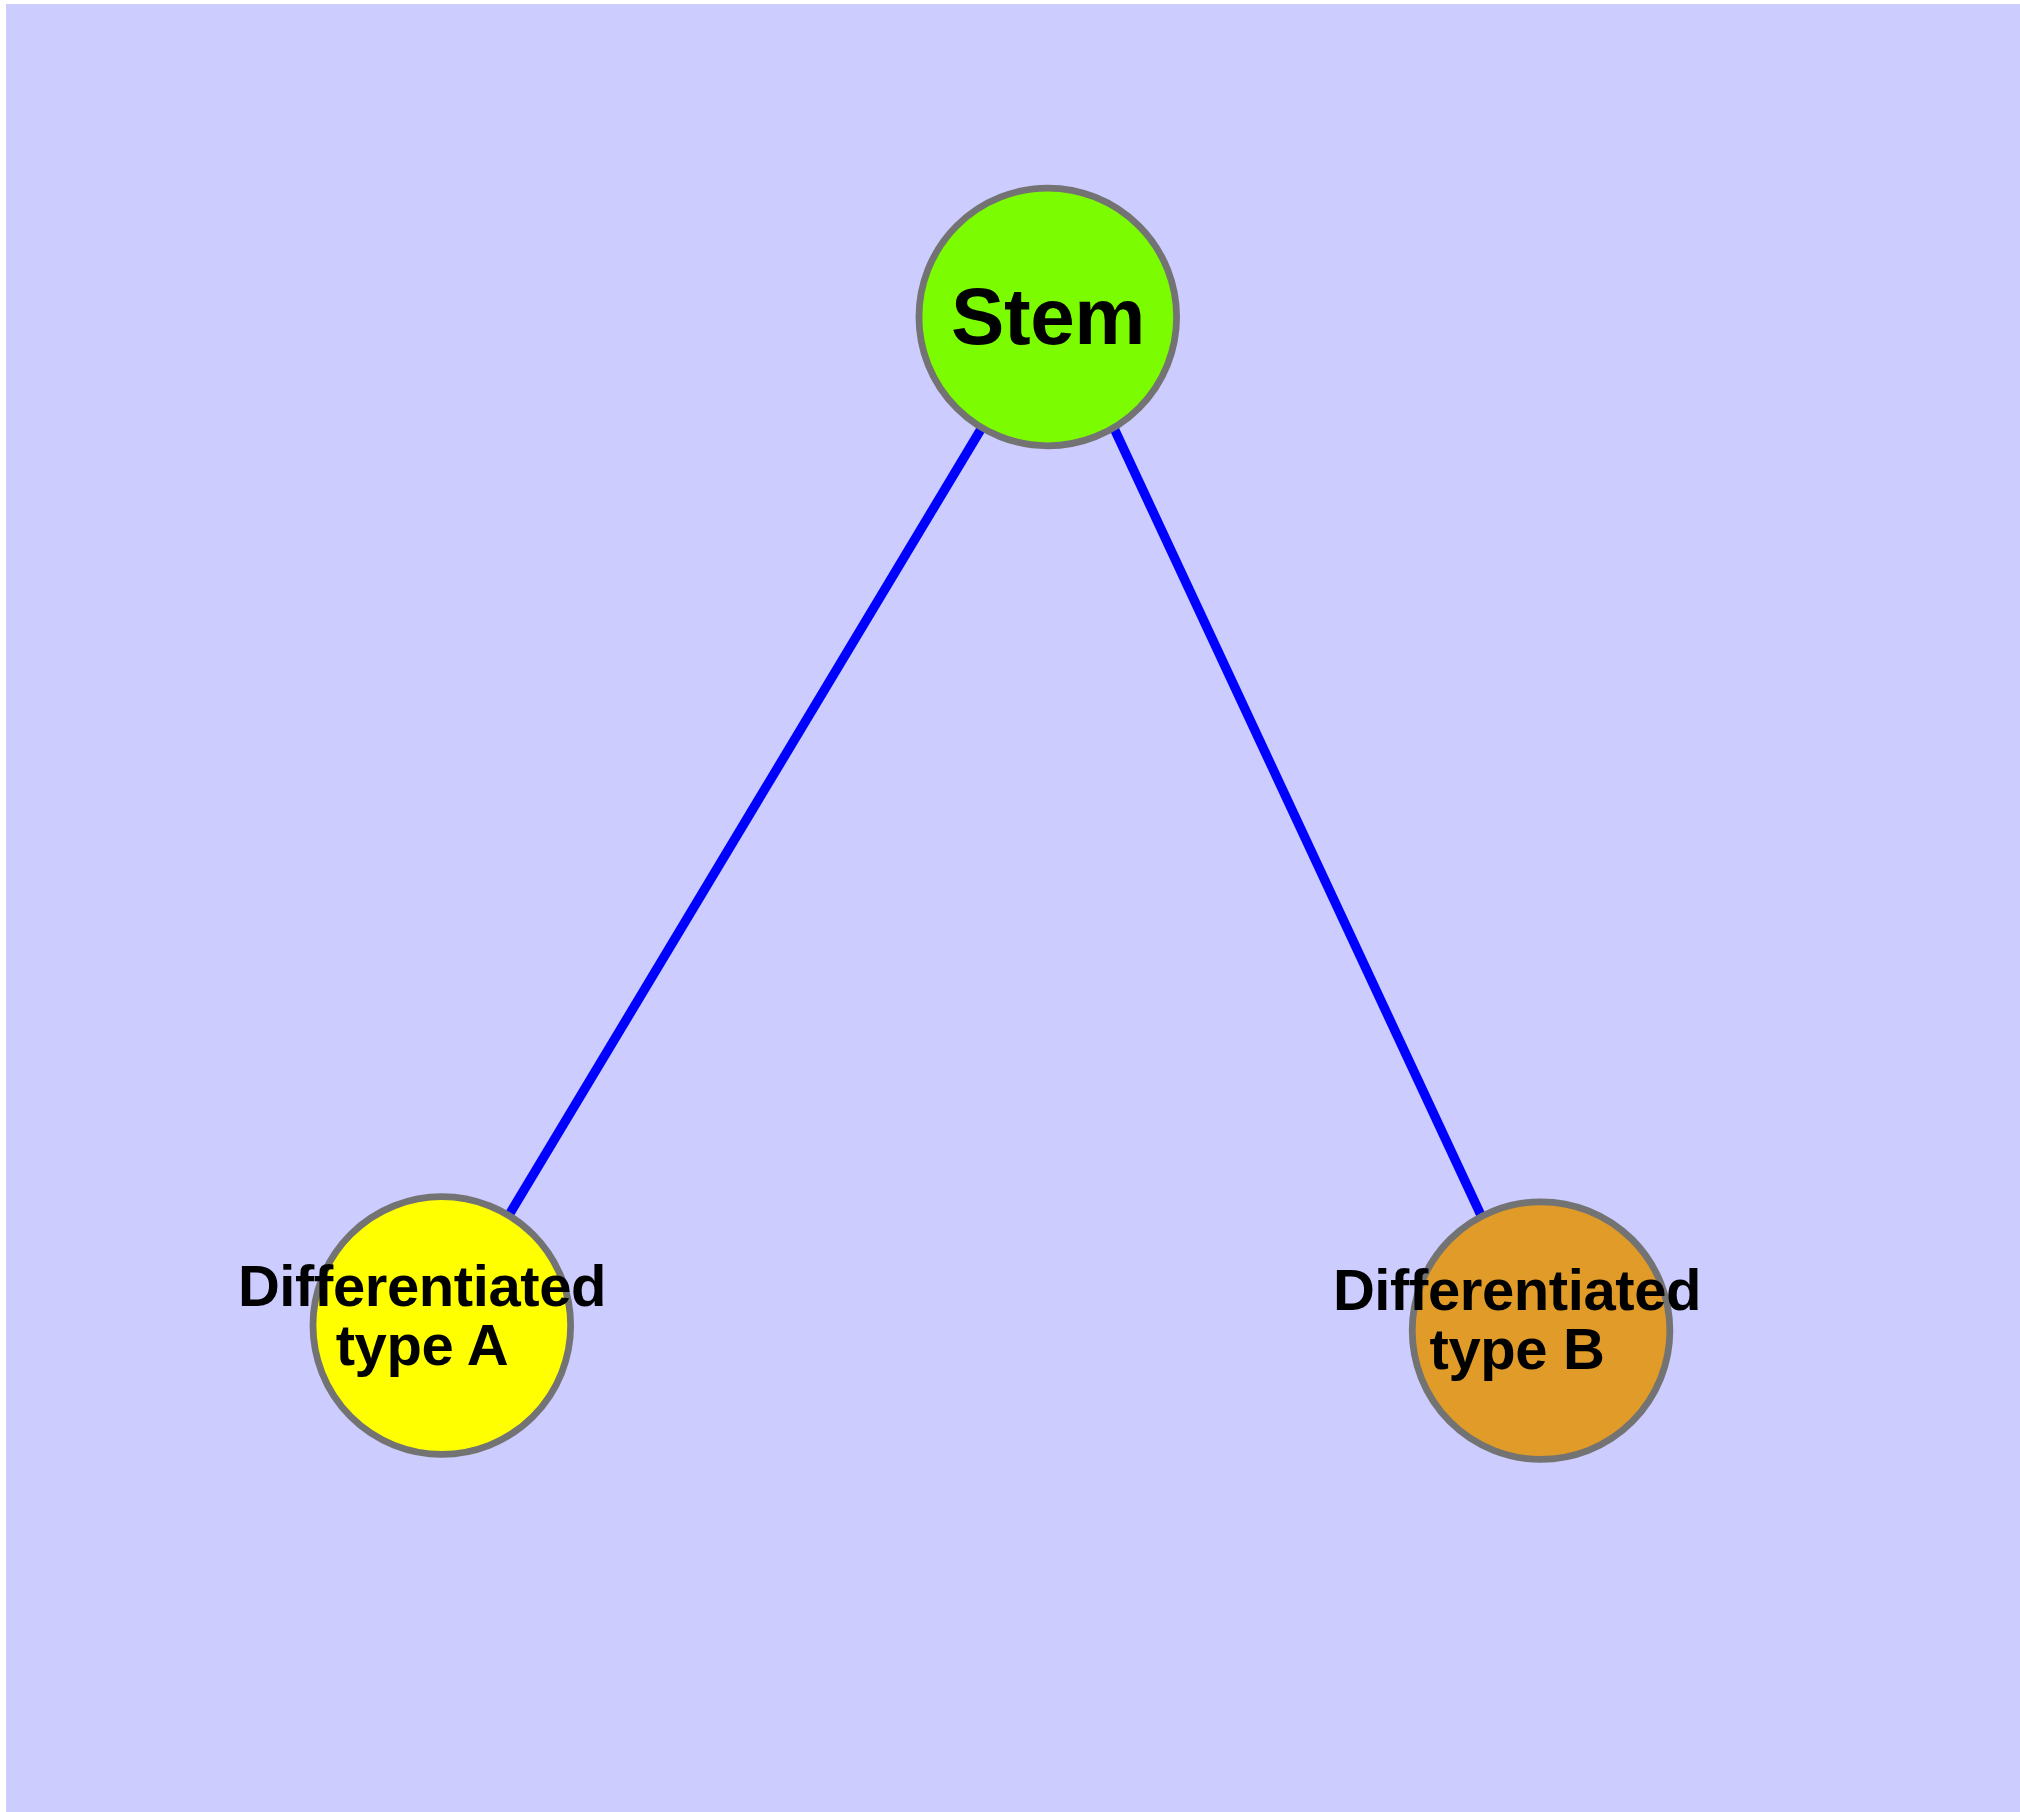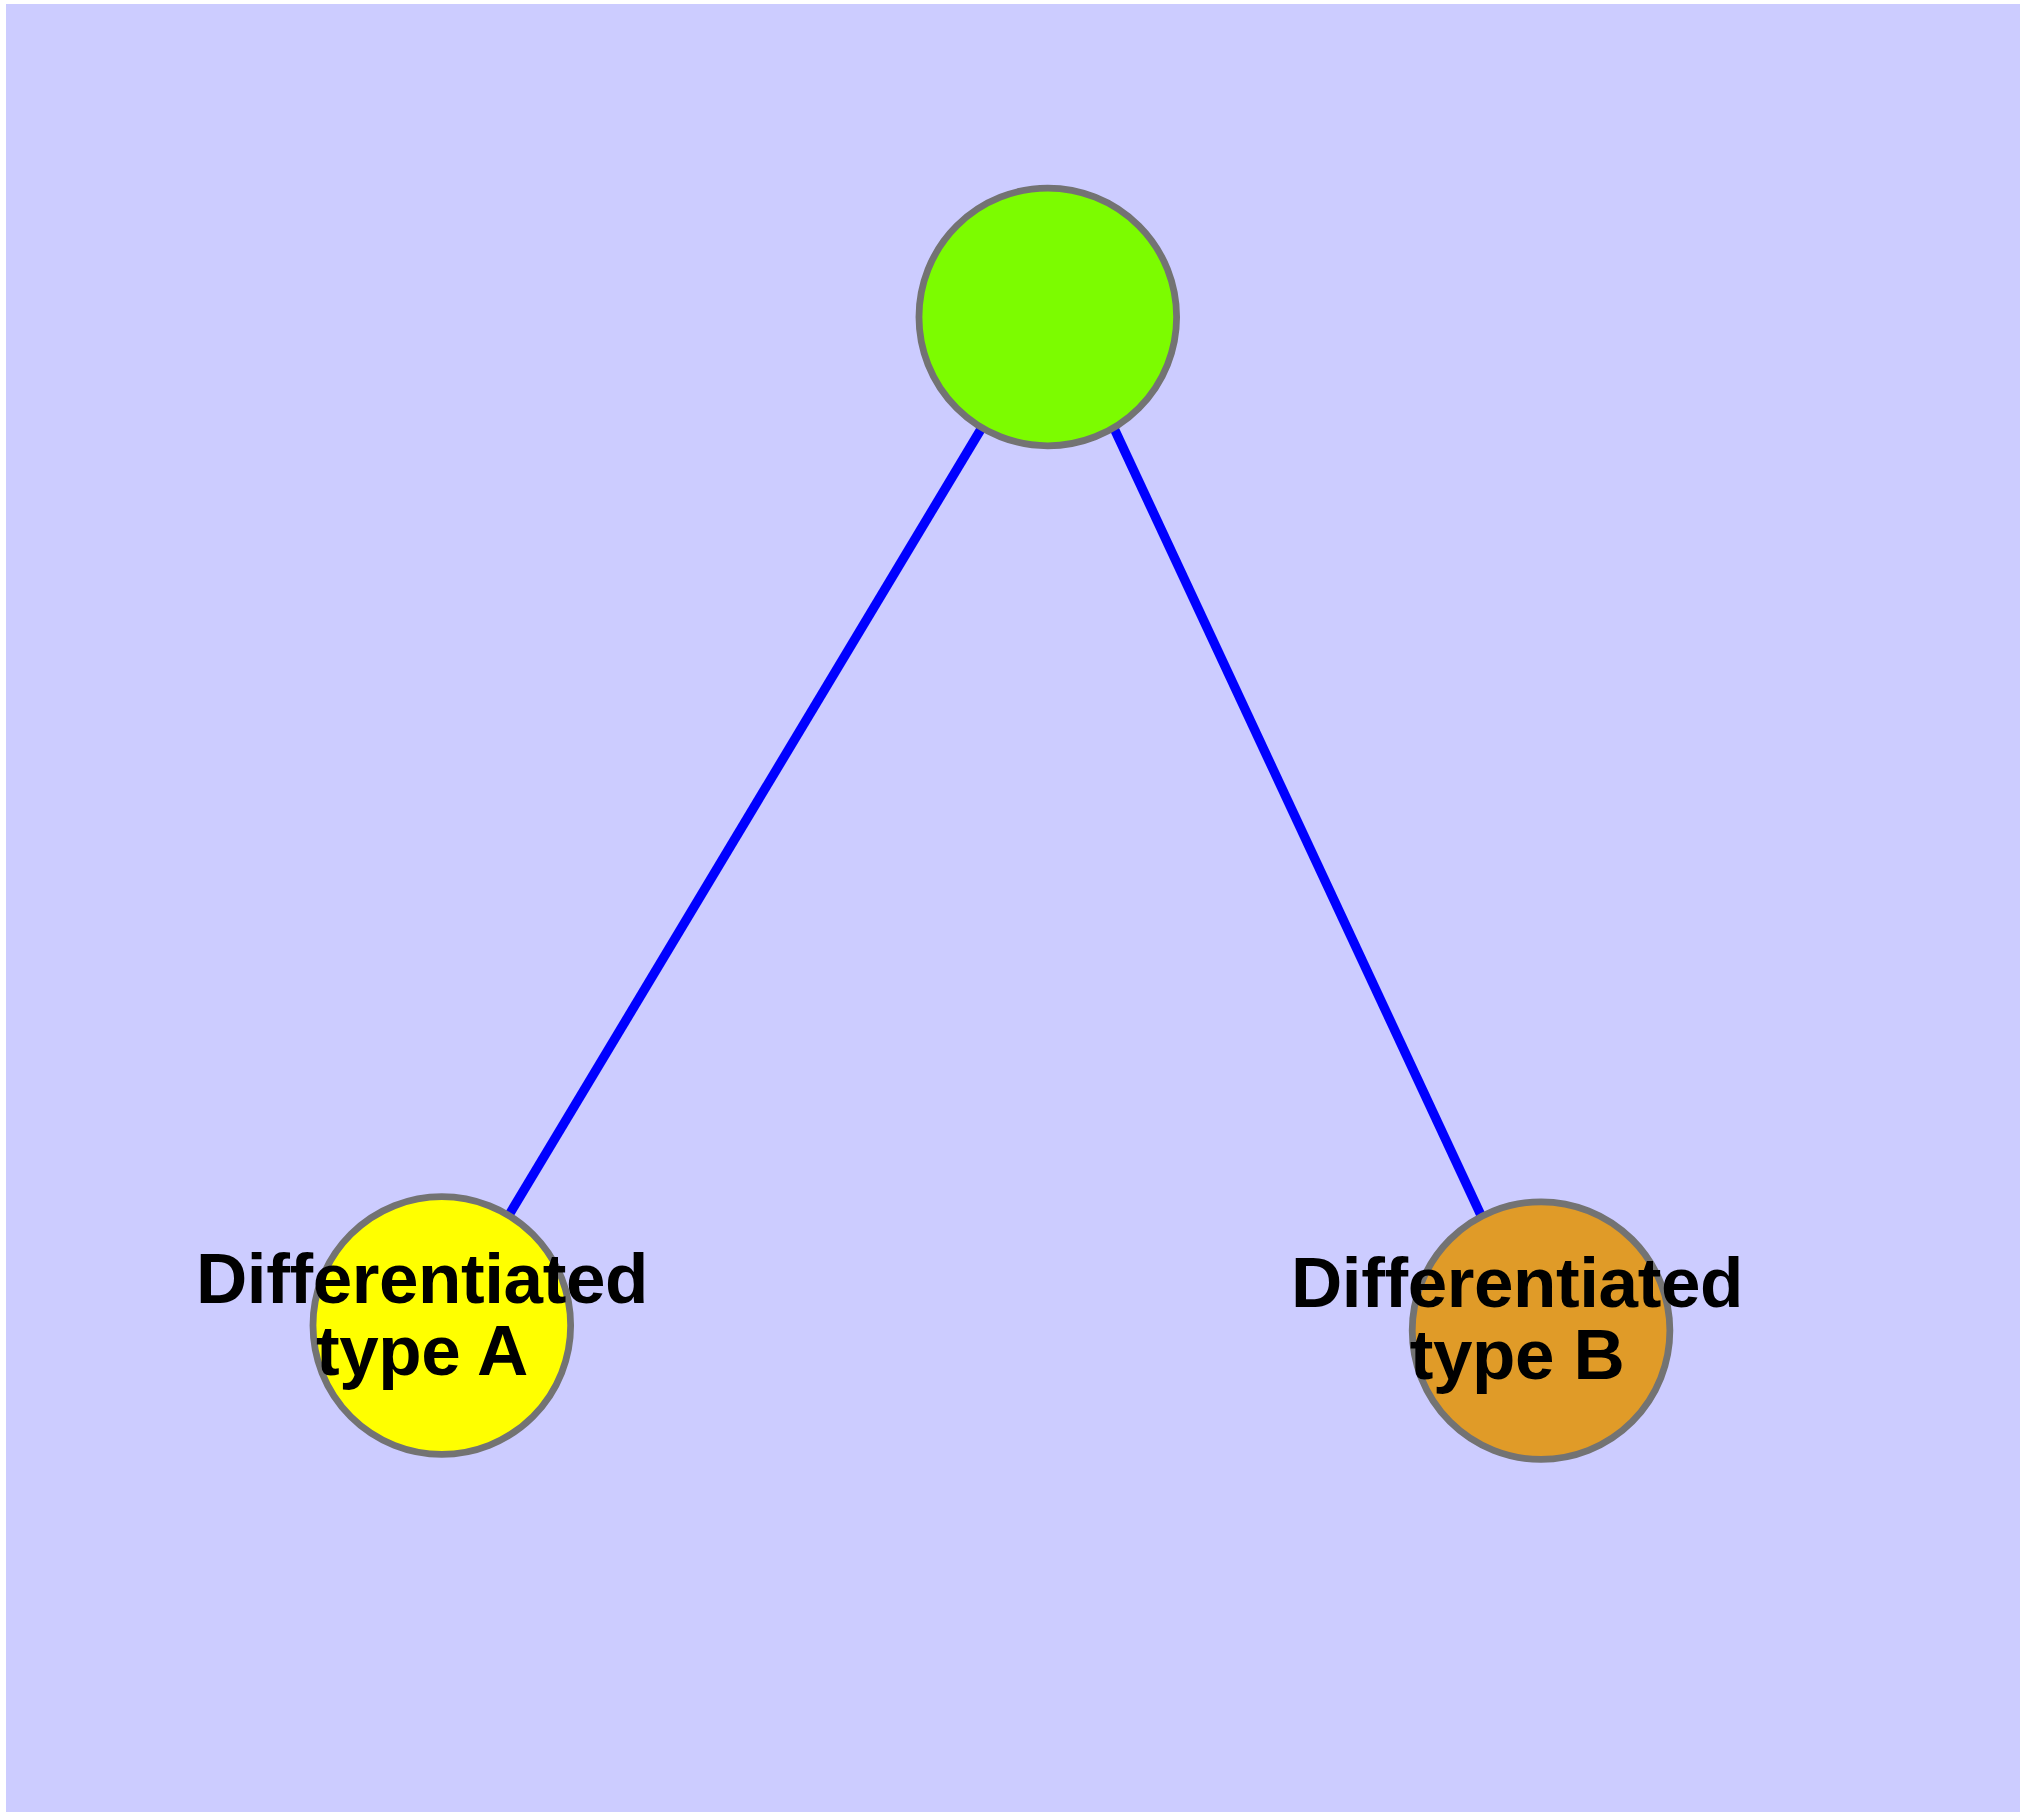--- a/index.html
+++ b/index.html
@@ -39,21 +39,21 @@
   .edge-line {
     stroke: #0000ff;
     stroke-width: 11;
     stroke-linecap: butt;
   }
   .node-label {
     position: absolute;
     text-align: center;
     color: #000000;
     font-weight: bold;
-    font-size: 71px;
+    font-size: 58px;
     line-height: 1.02;
     white-space: pre;
     letter-spacing: -0.4px;
     pointer-events: none;
     transform: translate(-50%, -50%);
   }
   .node-label.single {
     font-size: 80px;
   }
 </style>
@@ -71,20 +71,21 @@
       <line class="edge-line" x1="1314" y1="505" x2="1750" y2="1440" stroke="#0000ff" stroke-width="11"></line>
     </g>
 
     <g>
       <circle class="node-circle" cx="1236" cy="374" r="152" fill="#7cfc00" stroke="#737373"></circle>
       <circle class="node-circle" cx="521" cy="1564" r="152" fill="#ffff00" stroke="#737373"></circle>
       <circle class="node-circle" cx="1818" cy="1570" r="152" fill="#e09b28" stroke="#737373"></circle>
     </g>
   </svg>
 
+  <div class="node-label single" style="left: 1048px; top: 317px;">Stem</div>
 
   <div class="node-label" style="left: 422px; top: 1315px;">Differentiated
 type A</div>
 
   <div class="node-label" style="left: 1517px; top: 1319px;">Differentiated
 type B</div>
 
 </div>
 
 

